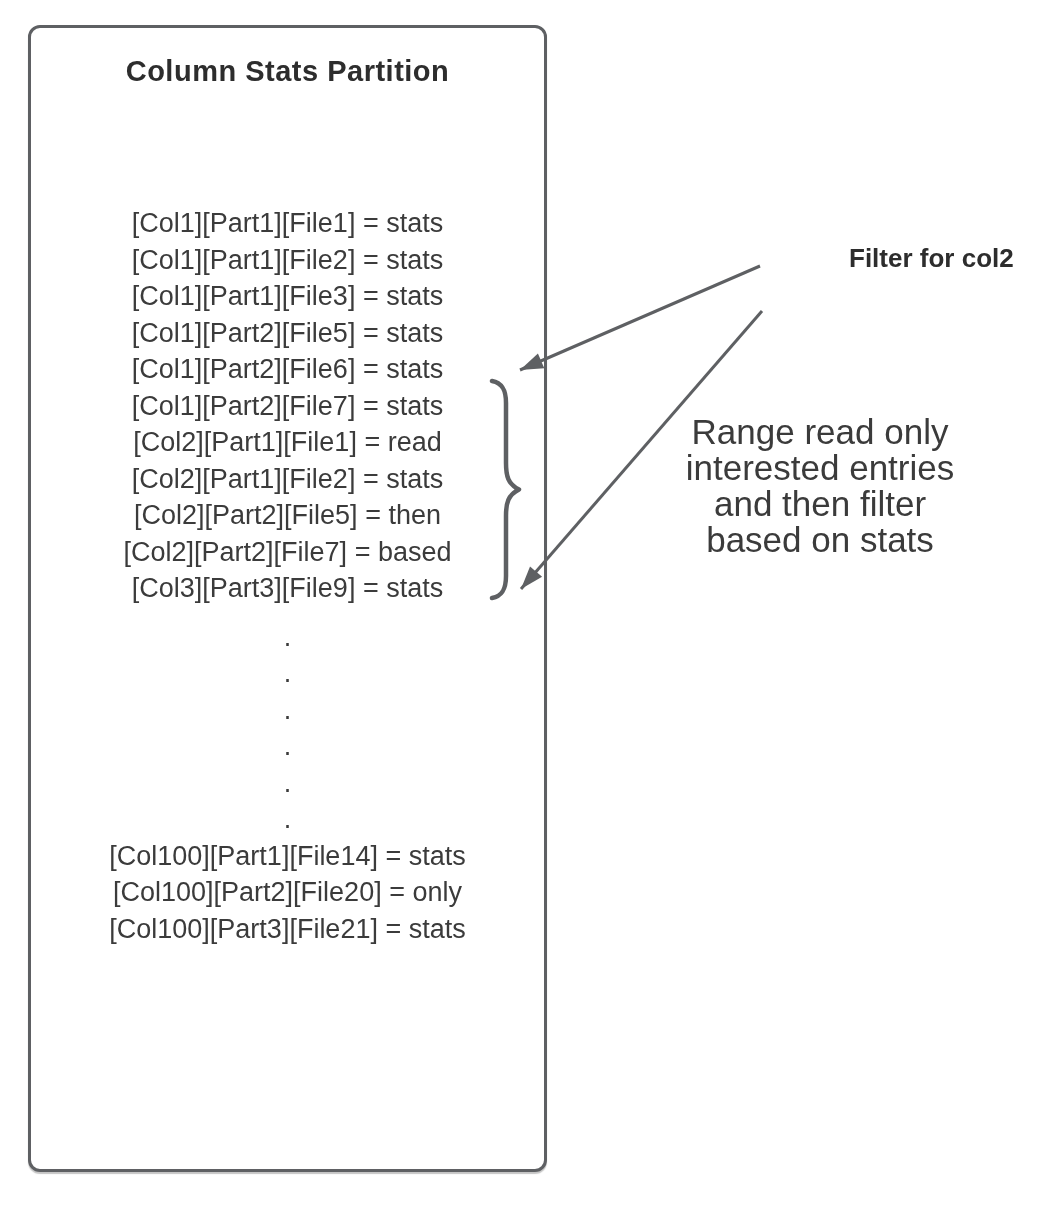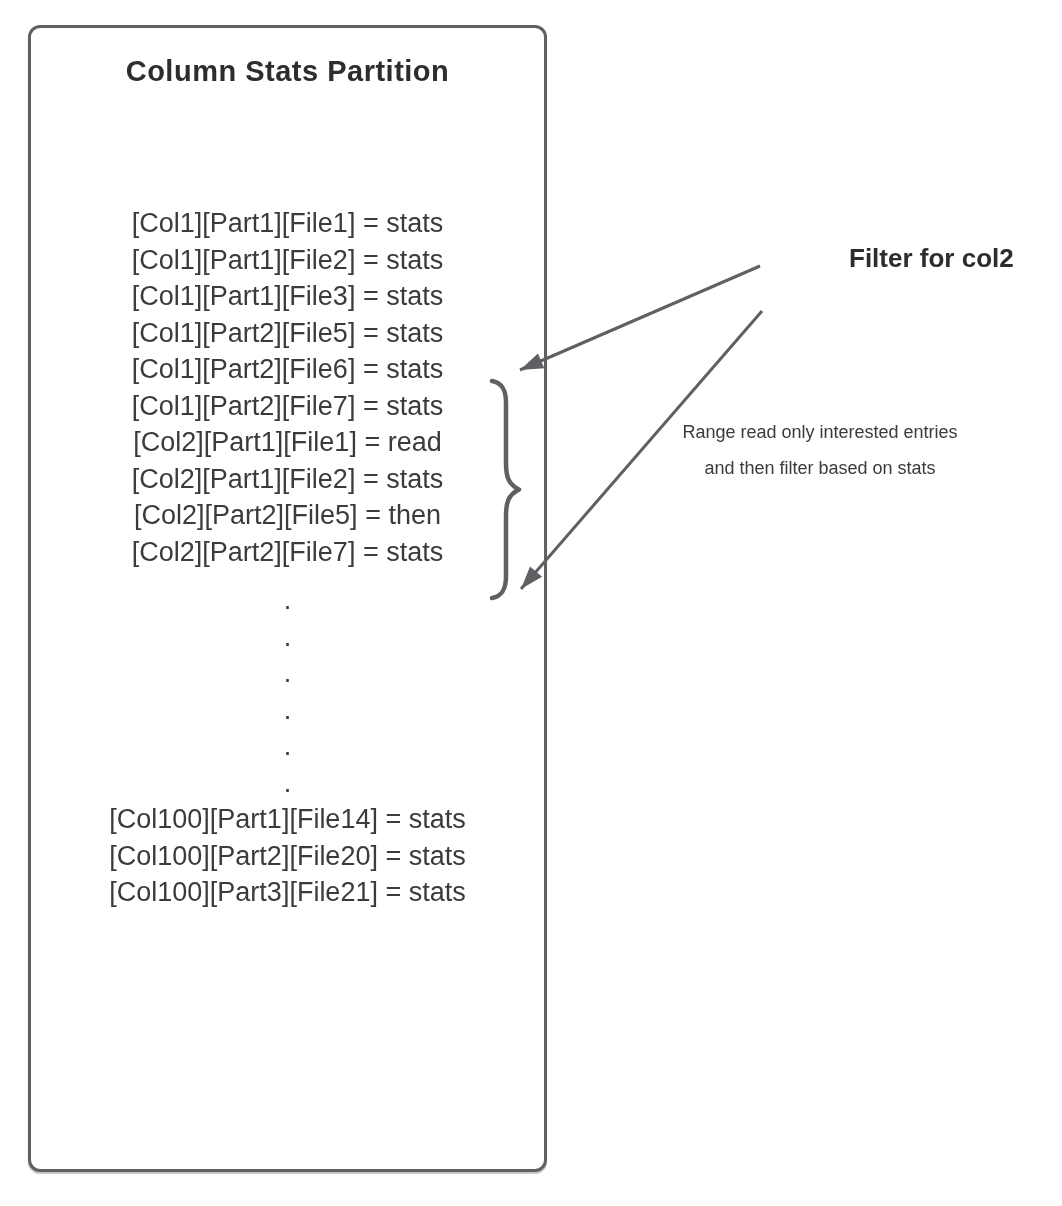--- a/index.html
+++ b/index.html
@@ -69,21 +69,21 @@
     color: #2d2d2d;
     white-space: nowrap;
     margin-left: 43px;
   }
   .range-note {
     position: absolute;
     left: 670px;
     top: 414px;
     width: 300px;
     text-align: center;
-    font-size: 18px;
+    font-size: 35px;
     line-height: 36px;
     color: #3b3b3b;
   }
 </style>
 </head>
 <body>
 
 <div class="canvas">
 
   <div class="partition-box">
@@ -91,29 +91,30 @@
     <div class="entries">
       <div class="entry">[Col1][Part1][File1] = stats</div>
       <div class="entry">[Col1][Part1][File2] = stats</div>
       <div class="entry">[Col1][Part1][File3] = stats</div>
       <div class="entry">[Col1][Part2][File5] = stats</div>
       <div class="entry">[Col1][Part2][File6] = stats</div>
       <div class="entry">[Col1][Part2][File7] = stats</div>
       <div class="entry">[Col2][Part1][File1] = read</div>
       <div class="entry">[Col2][Part1][File2] = stats</div>
       <div class="entry">[Col2][Part2][File5] = then</div>
-      <div class="entry">[Col2][Part2][File7] = stats</div>
+      <div class="entry">[Col2][Part2][File7] = based</div>
+      <div class="entry">[Col3][Part3][File9] = stats</div>
       <div class="entry gap-top">.</div>
       <div class="entry">.</div>
       <div class="entry">.</div>
       <div class="entry">.</div>
       <div class="entry">.</div>
       <div class="entry">.</div>
       <div class="entry">[Col100][Part1][File14] = stats</div>
-      <div class="entry">[Col100][Part2][File20] = stats</div>
+      <div class="entry">[Col100][Part2][File20] = only</div>
       <div class="entry">[Col100][Part3][File21] = stats</div>
     </div>
   </div>
 
   <svg class="overlay" width="1062" height="1206" viewBox="0 0 1062 1206" xmlns="http://www.w3.org/2000/svg">
     <defs>
       <marker id="arrowhead" markerUnits="userSpaceOnUse" markerWidth="26" markerHeight="20" refX="24" refY="10" orient="auto">
         <path d="M1,2 L24,10 L1,18 Z" fill="#5e6063"></path>
       </marker>
     </defs>

